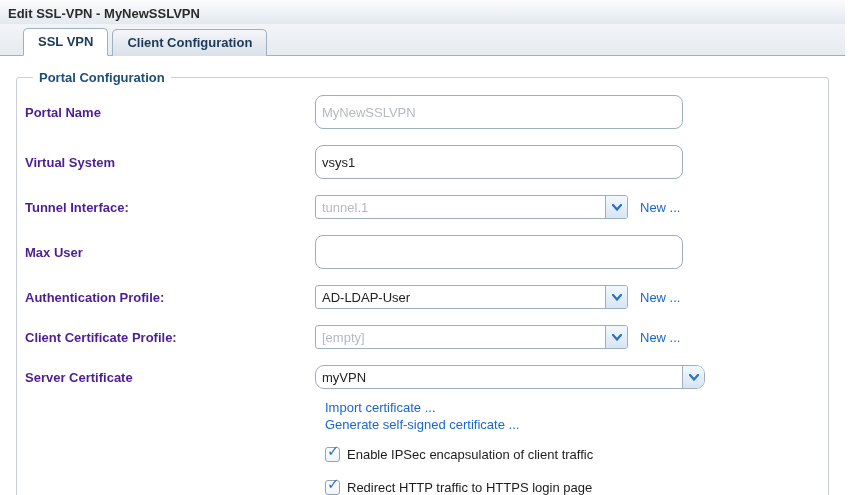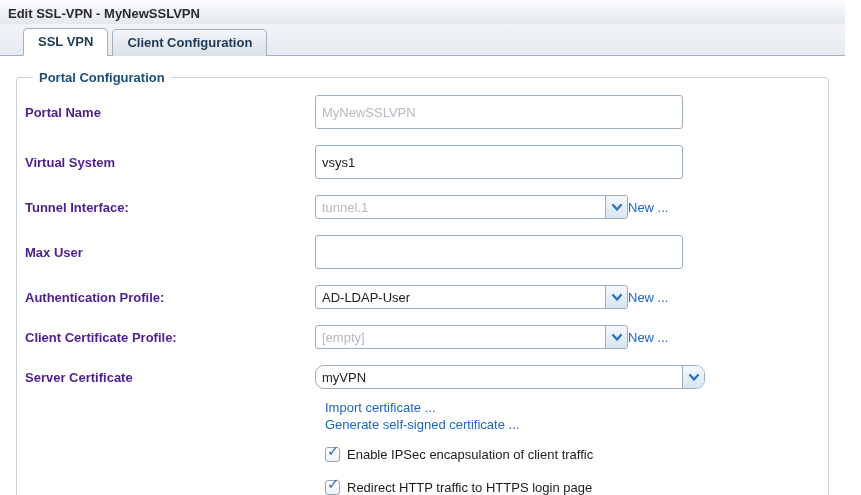--- a/index.html
+++ b/index.html
@@ -82,21 +82,21 @@
     text-align: left;
     padding-right: 10px;
     font-weight: bold;
     color: #4c1d95;
   }
 
   input.txt {
     height: 16px;
     width: 368px;
     border: 1px solid #9daebc;
-    border-radius: 3px;
+    border-radius: 8px;
     padding: 16px 6px;
     font-family: "Liberation Sans", "DejaVu Sans", sans-serif;
     font-size: 13px;
     color: #222222;
     background: #ffffff;
     outline: none;
   }
   input.txt.is-disabled { color: #b3bac1; }
 
   .dropdown {
@@ -129,21 +129,21 @@
     display: flex;
     align-items: center;
     justify-content: center;
   }
 
   a.newlink, a.textlink {
     color: #1a66cc;
     text-decoration: none;
     cursor: pointer;
   }
-  a.newlink { }
+  a.newlink { margin-left: 12px; }
 
   .links-block { margin: -6px 0 14px 300px; line-height: 17px; }
   .links-block a { display: block; }
 
   .check-row {
     display: flex;
     align-items: center;
     margin: 0 0 18px 300px;
   }
   .checkbox {

